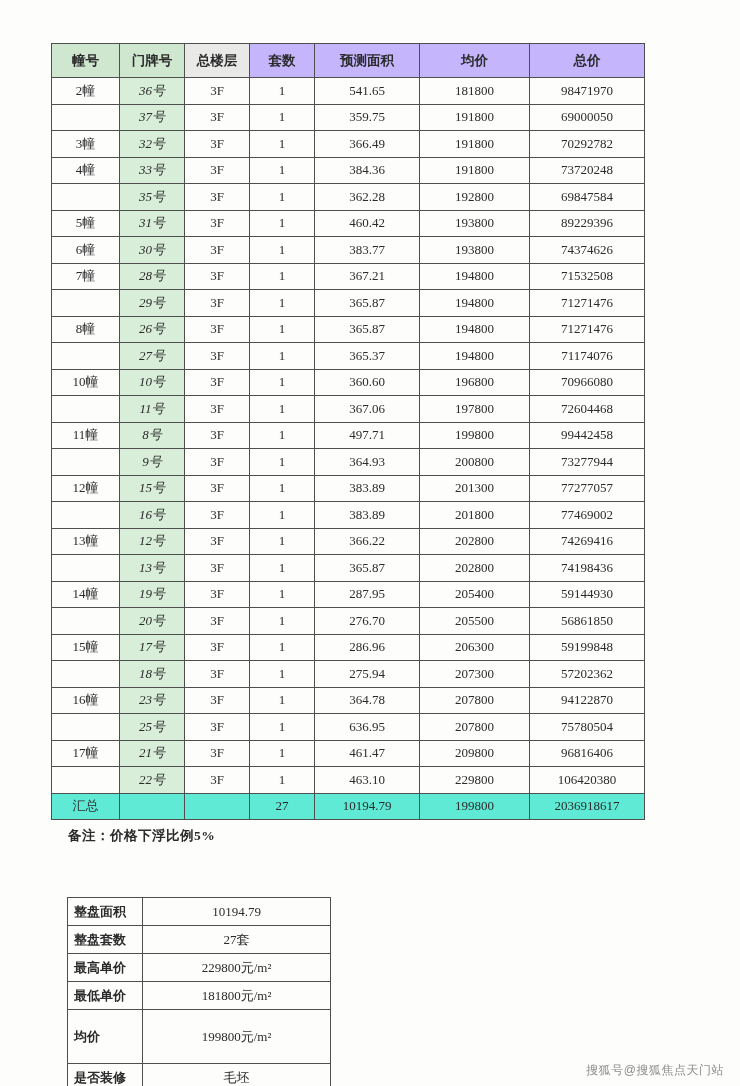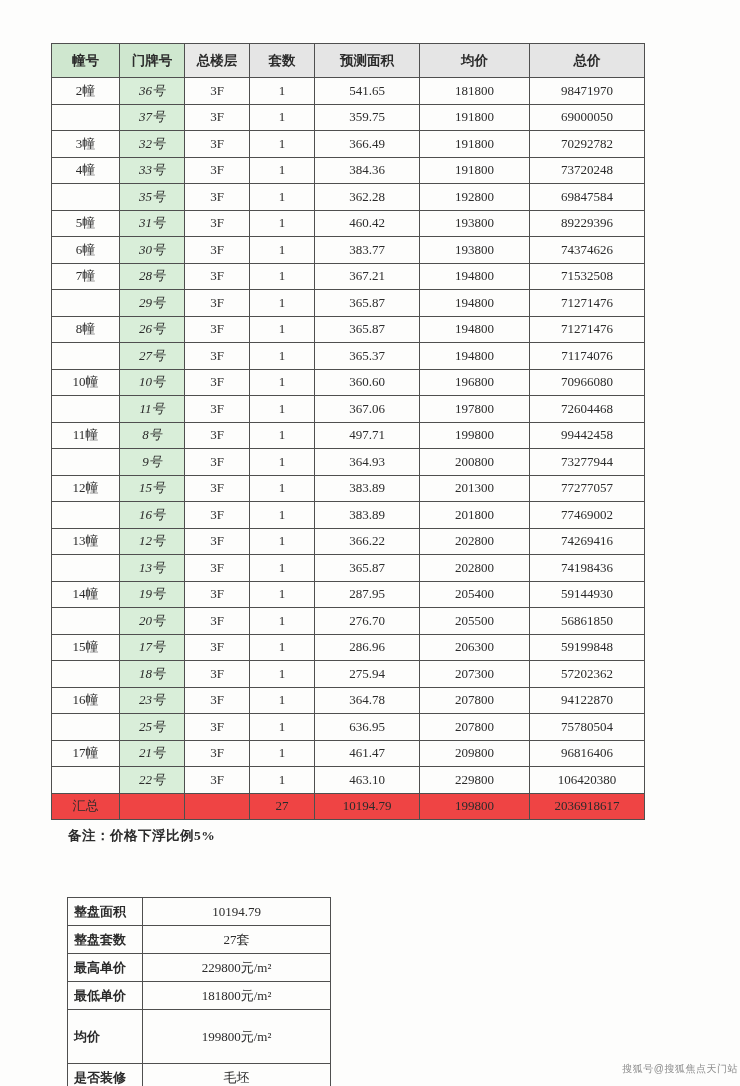--- a/index.html
+++ b/index.html
@@ -21,27 +21,27 @@
     vertical-align: middle;
     font-size: 13px;
     padding: 0 2px;
     white-space: nowrap;
     overflow: hidden;
   }
   .main-table thead th {
     height: 34px;
     font-weight: bold;
     font-size: 13.5px;
-    background: #e5e5e5;
+    background: #c4b5fd;
   }
   .main-table tbody td { height: 26.5px; }
   .hdr-green { background: #cfe7cf !important; }
   .hdr-gray  { background: #e9e9e8 !important; margin-left: 32px; }
   .cell-green { background: #d9eed9; font-style: italic; }
-  .main-table tr[data-name="summary-row"] td { background: #ef4444; }
+  .main-table tr[data-name="summary-row"] td { background: #5eead4; }
 
   
   .note {
     position: absolute;
     left: 68px;
     top: 827px;
     font-size: 13.5px;
     font-weight: bold;
     letter-spacing: 0.5px;
     text-align: right;
@@ -63,23 +63,23 @@
     padding-left: 6px;
     font-weight: bold;
     margin-top: 32px;
   }
   .info-table td { text-align: center; }
   .info-table tr.tall th, .info-table tr.tall td { height: 54px; }
 
   
   .watermark {
     position: absolute;
-    right: 2px;
+    right: 16px;
     top: 1062px;
-    font-size: 10px;
+    font-size: 12px;
     color: #8c8c8c;
     font-family: "Liberation Sans", "DejaVu Sans", sans-serif;
     letter-spacing: 0.5px;
   }
 </style>
 </head>
 <body>
 
 <div class="page" data-name="document-page">
 

